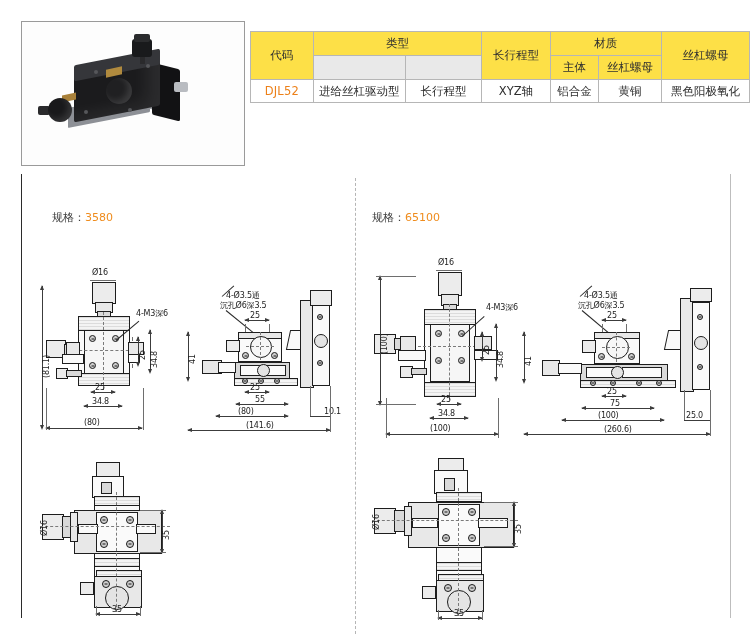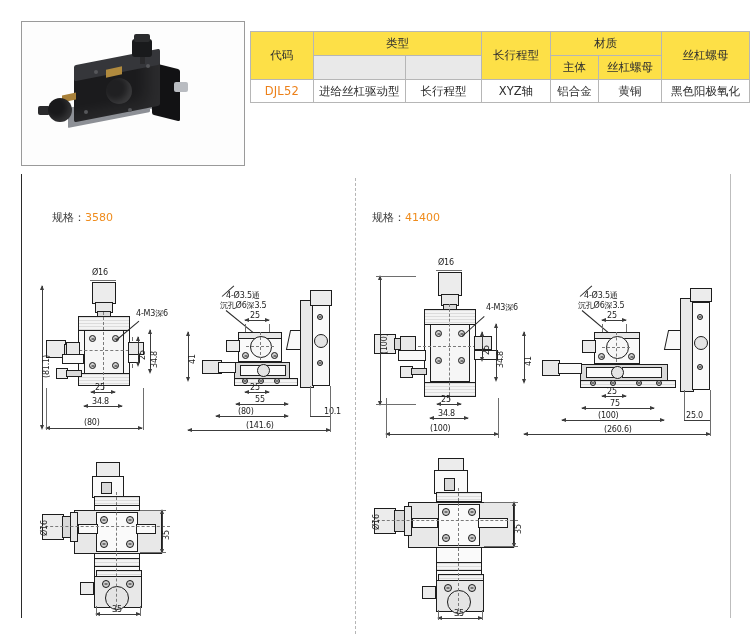--- a/index.html
+++ b/index.html
@@ -164,21 +164,21 @@
   </table>
 
   <div class="draw-frame"></div>
   <div class="divider"></div>
 
   <div class="spec-label" id="spec-left">
     <span>规格：</span><span class="val">3580</span>
   </div>
 
   <div class="spec-label" id="spec-right">
-    <span>规格：</span><span class="val">41400</span>
+    <span>规格：</span><span class="val">65100</span>
   </div>
 
   <div class="dw" id="L-top" style="left:40px;top:268px;width:180px;height:175px;">
 
     <div class="dt" style="left:52px;top:0px;">Ø16</div>
     <div class="exth" style="left:50px;top:12px;width:26px;"></div>
     <div class="cap" style="left:52px;top:14px;width:22px;height:20px;"></div>
     <div class="blk mid" style="left:55px;top:34px;width:16px;height:9px;"></div>
     <div class="blk dark" style="left:57px;top:43px;width:12px;height:5px;"></div>
 

